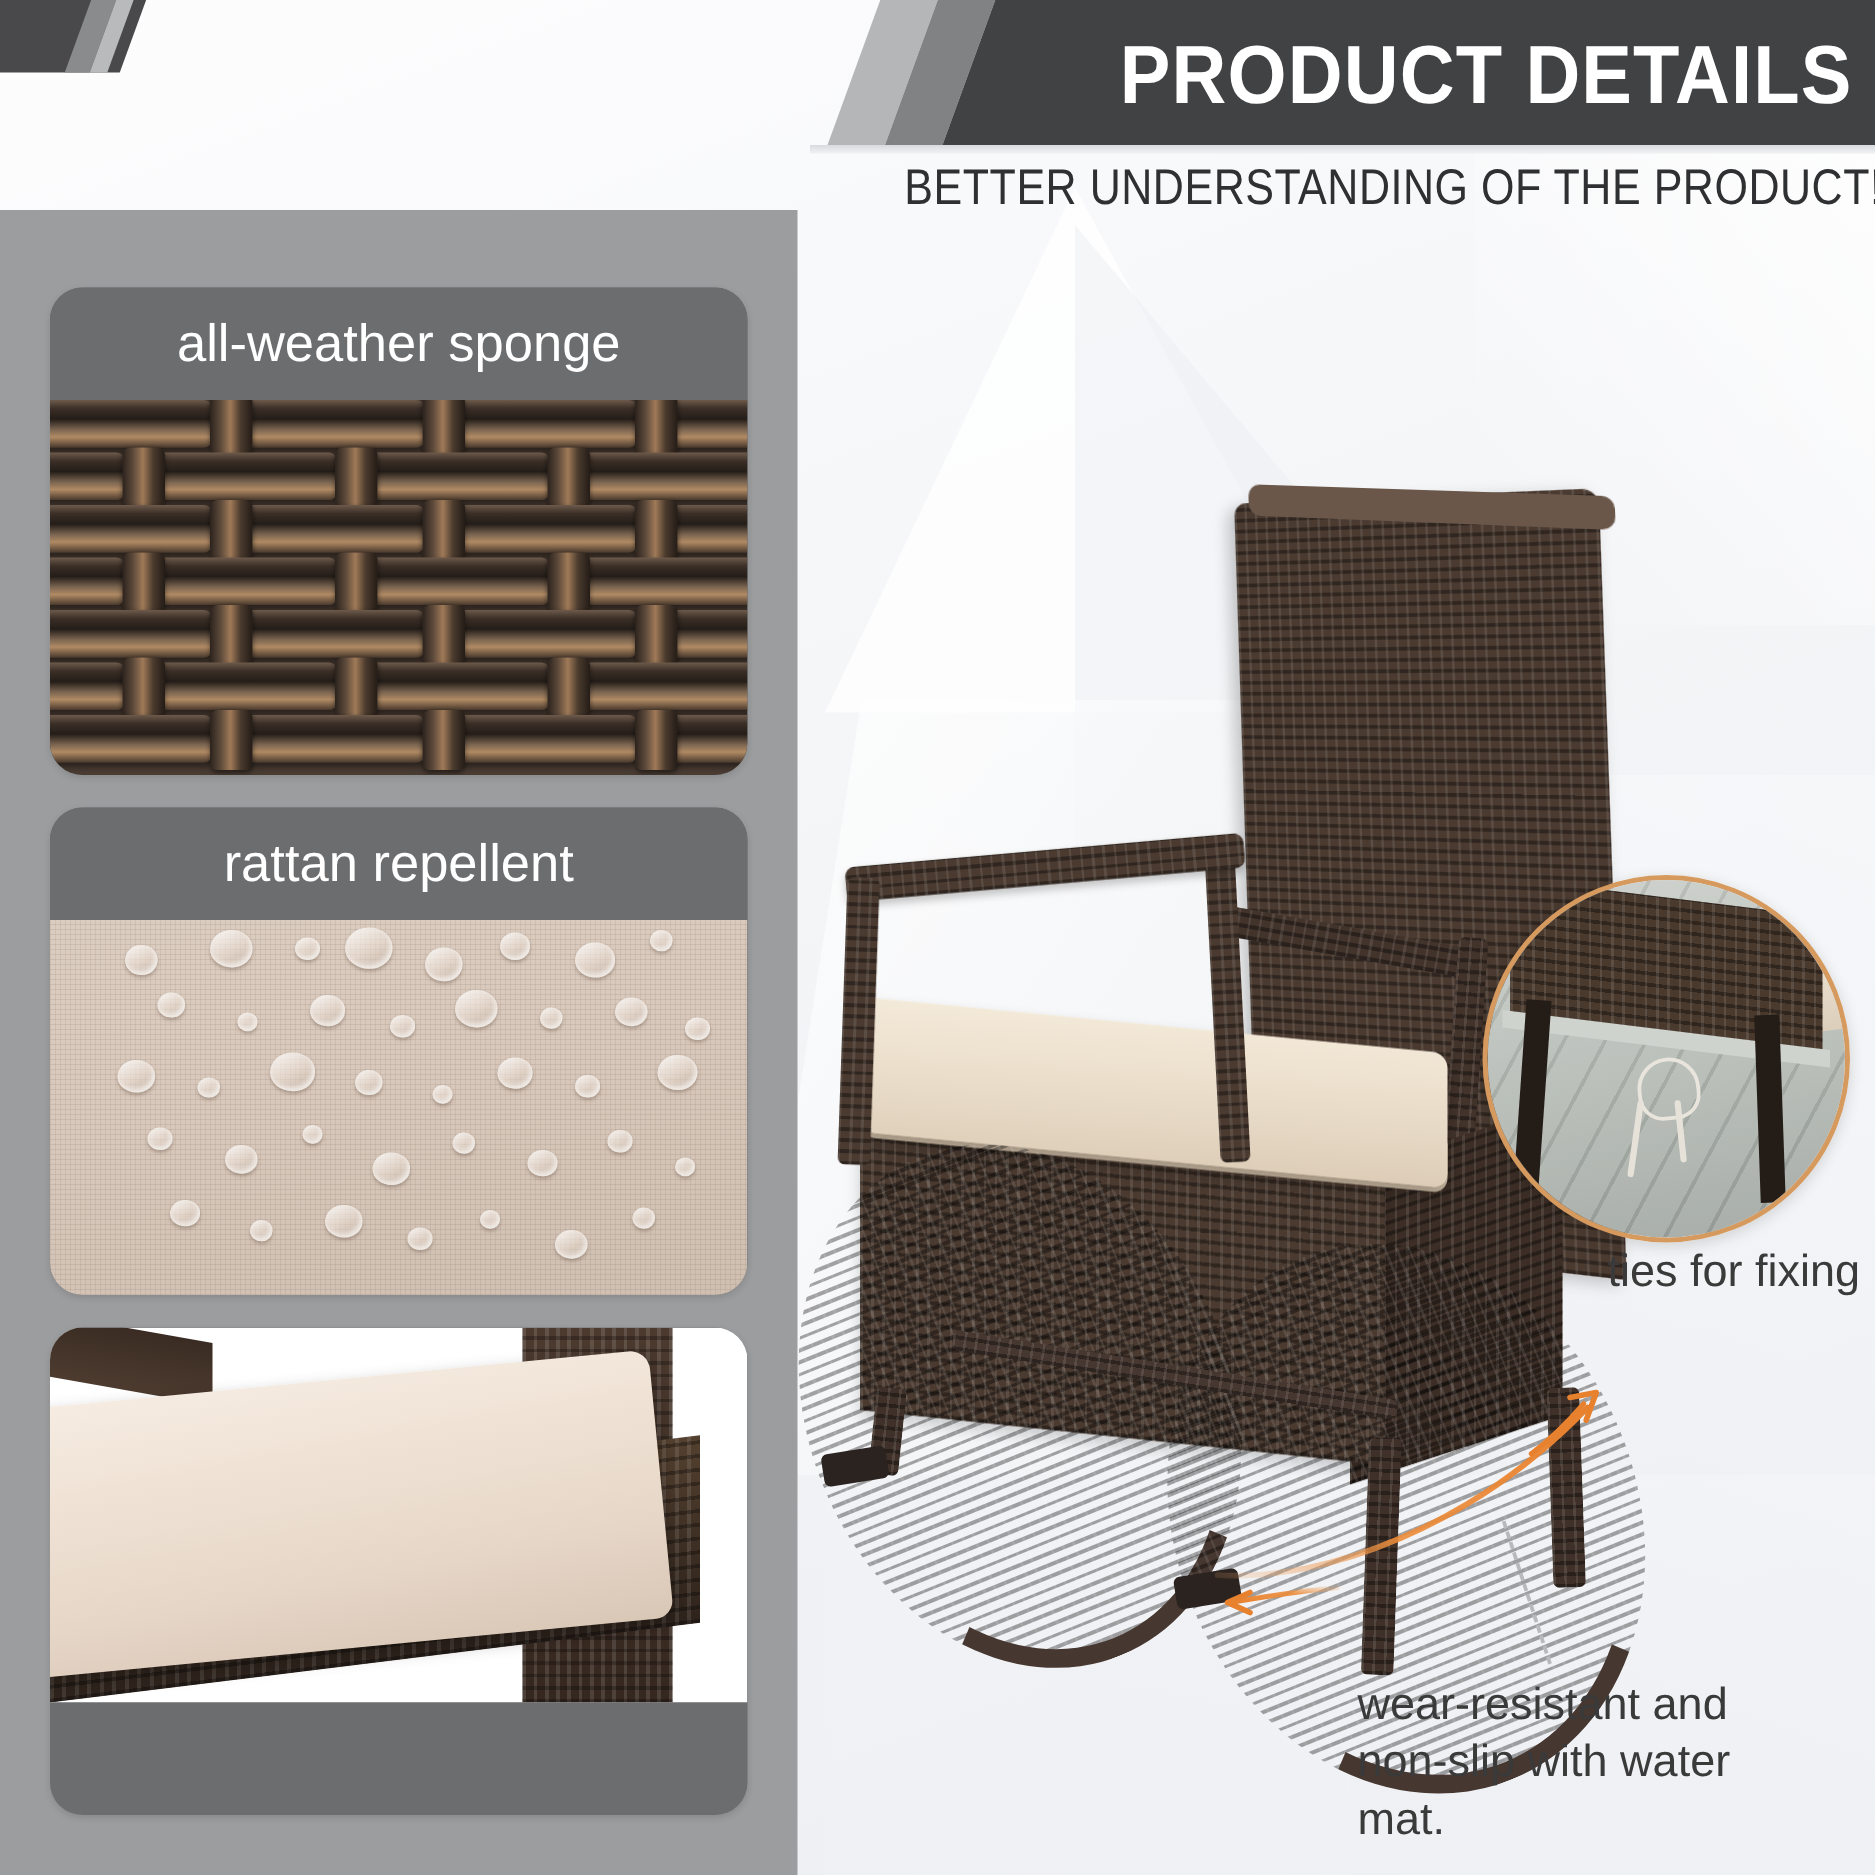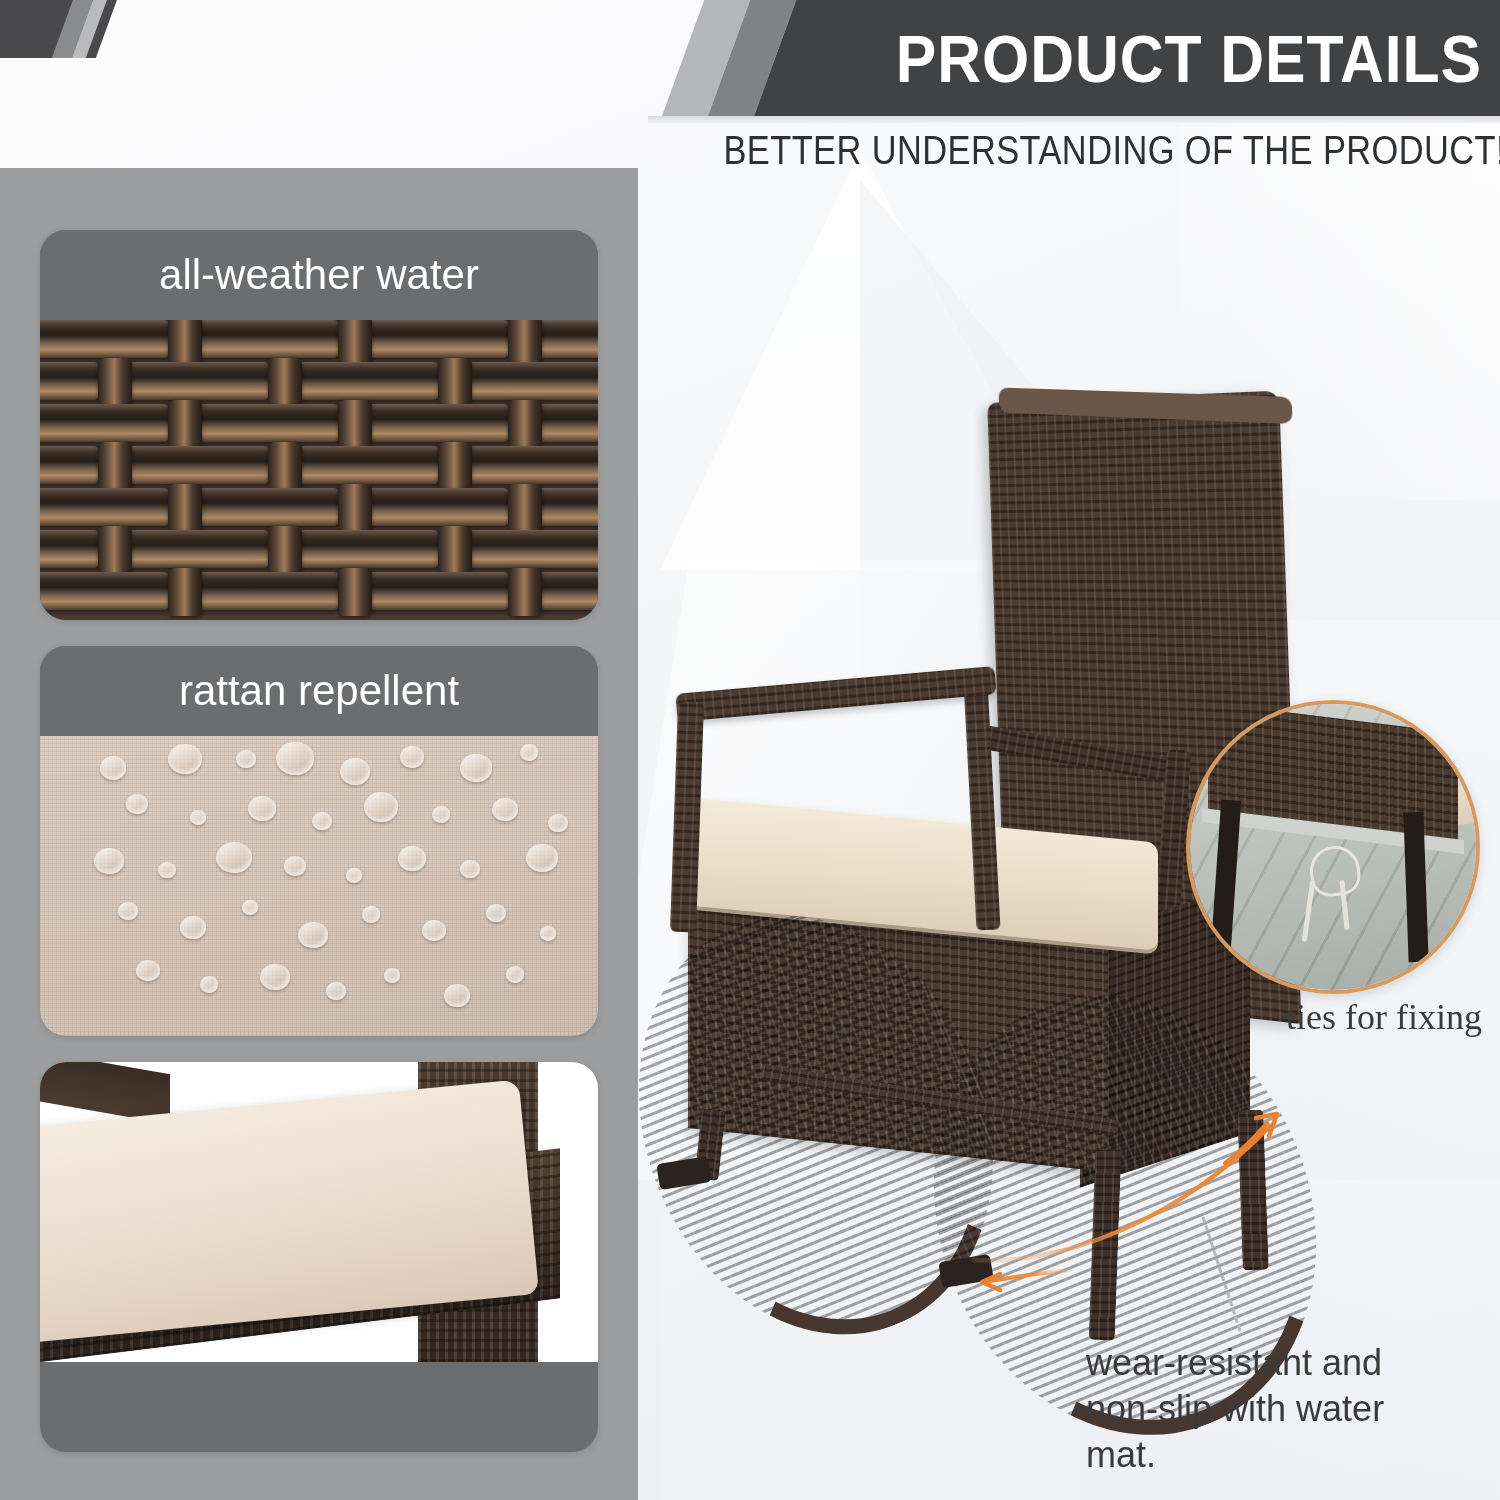--- a/index.html
+++ b/index.html
@@ -153,21 +153,21 @@
     background:repeating-linear-gradient(118deg,rgba(255,255,255,.12) 0 26px,rgba(0,0,0,.06) 26px 29px);}
   .co-seat{position:absolute;left:18px;top:14px;width:250px;height:118px;background-color:#4a3a2e;
     transform:skewY(7deg);}
   .co-rail{position:absolute;left:12px;top:120px;width:262px;height:14px;background:#cfd3ce;transform:skewY(7deg);}
   .co-frame-l{position:absolute;left:26px;top:96px;width:20px;height:150px;background:#241c17;transform:rotate(4deg);}
   .co-frame-r{position:absolute;left:216px;top:108px;width:20px;height:150px;background:#241c17;transform:rotate(-2deg);}
   .co-cushion{position:absolute;right:-6px;top:46px;width:100px;height:78px;background:linear-gradient(180deg,#f2e8da,#dcceba);transform:rotate(-7deg);}
   .co-tie{position:absolute;left:120px;top:142px;width:44px;height:44px;border:3px solid #e9e5dd;border-radius:50% 50% 40% 40%;transform:rotate(-6deg);}
   .co-tie-a{position:absolute;left:116px;top:176px;width:5px;height:62px;background:#e7e2d9;transform:rotate(8deg);border-radius:3px;}
   .co-tie-b{position:absolute;left:152px;top:176px;width:5px;height:50px;background:#e7e2d9;transform:rotate(-6deg);border-radius:3px;}
-  .co-label{position:absolute;left:1286px;top:996px;font-size:36px;color:#3a3a3a;white-space:nowrap;font-family:Liberation Serif, serif;}
+  .co-label{position:absolute;left:1286px;top:996px;font-size:36px;color:#3a3a3a;white-space:nowrap;}
 
   
   .arrows{position:absolute;left:940px;top:1090px;width:470px;height:300px;}
   .dash{position:absolute;left:1220px;top:1214px;width:0;height:120px;border-left:3px dashed #b7b9bc;transform:rotate(-18deg);}
   .bottom-caption{position:absolute;left:1086px;top:1340px;width:330px;font-size:36px;line-height:1.28;color:#3a3a3a;}
 </style>
 </head>
 <body>
 
 <div class="stage">
@@ -190,21 +190,21 @@
     <div class="band band-dark"></div>
   </div>
   <div class="banner-shadow"></div>
   <div class="banner-title">PRODUCT DETAILS</div>
   <div class="banner-sub">BETTER UNDERSTANDING OF THE PRODUCT!</div>
 
   <div class="panel">
 
     <div class="card card-1">
       <div class="card-head">
-        <span>all-weather water</span>
+        <span>all-weather sponge</span>
       </div>
       <div class="card-body">
         <div class="weave">
           <div class="row" style="top:0px">
             <div class="strand" style="left:0px;width:150px;"></div>
             <div class="strand" style="left:170px;width:150px;"></div>
             <div class="strand" style="left:340px;width:150px;"></div>
             <div class="strand" style="left:510px;width:110px;"></div>
             <div class="post" style="left:148px;top:-4px"></div>
             <div class="post" style="left:318px;top:-4px"></div>

